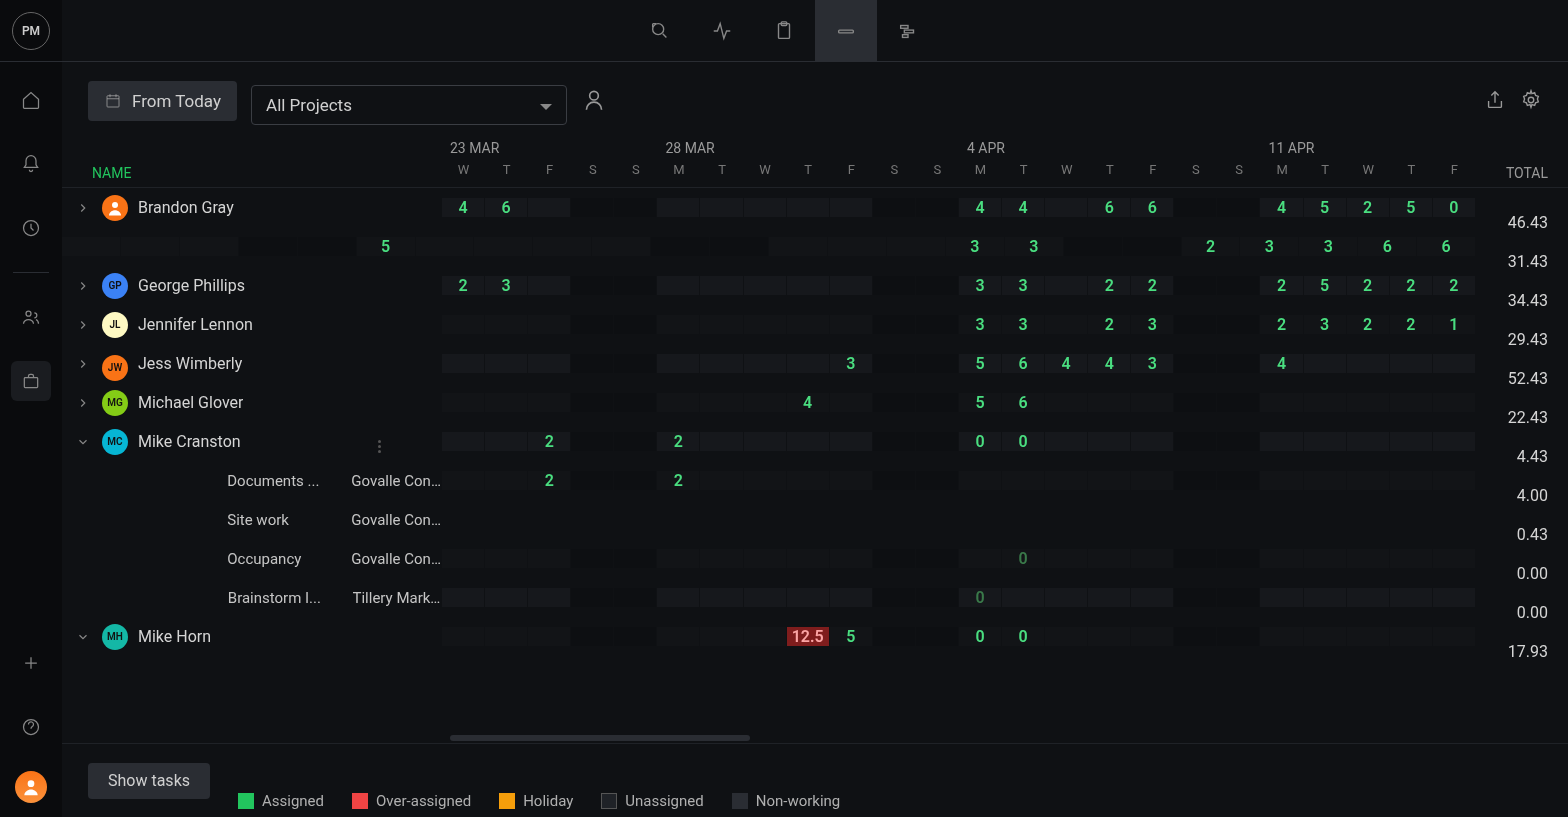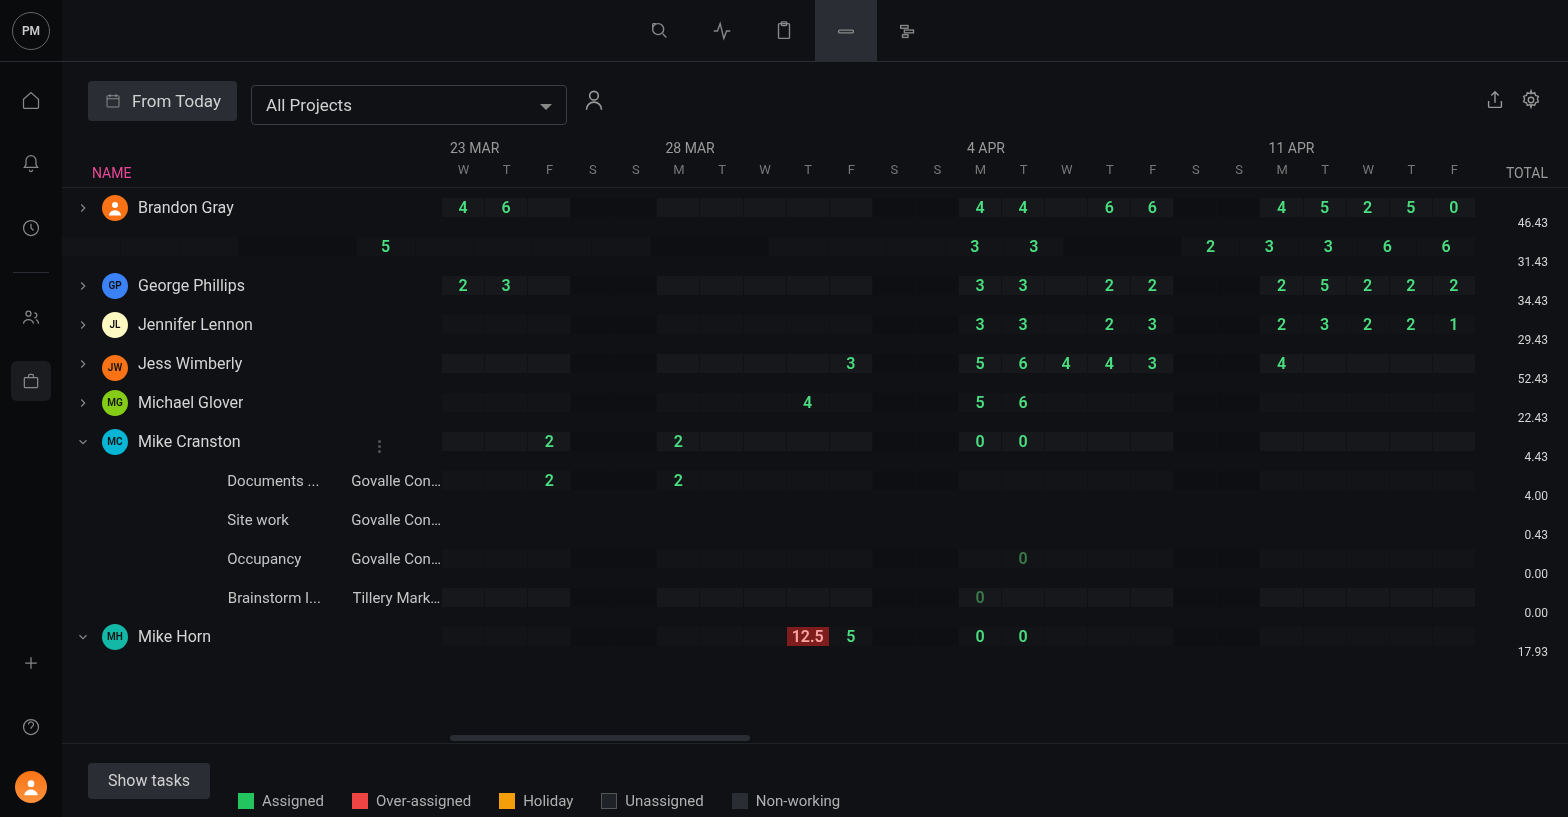--- a/index.html
+++ b/index.html
@@ -34,21 +34,21 @@
 .dropdown::after { content:""; position:absolute; right:14px; border:6px solid transparent; border-top-color:#888; top:18px; }
 .tb-person svg { width:26px; height:26px; stroke:#999; fill:none; cursor:pointer; }
 .tb-spacer { flex:1; }
 .search { height:40px; border:1px solid #555; border-radius:20px; width:270px; padding:0 16px; display:flex; align-items:center; gap:10px; }
 .search svg { width:20px; height:20px; stroke:#999; fill:none; }
 .search input { background:none; border:none; outline:none; color:#ccc; font-size:16px; flex:1; }
 .tb-icon svg { width:22px; height:22px; stroke:#999; fill:none; cursor:pointer; }
 
 
 .grid-head { display:flex; height:48px; border-bottom:1px solid #1f2227; }
-.name-head { width:380px; padding-left:30px; display:flex; align-items:flex-end; padding-bottom:6px; font-size:14px; color:#ec4899; }
+.name-head { width:380px; padding-left:30px; display:flex; align-items:flex-end; padding-bottom:6px; font-size:14px; color:#22c55e; }
 .weeks-head { flex:1; display:flex; }
 .week { flex:1; min-width:0; }
 .week-label { font-size:14px; color:#9a9a9a; padding-left:8px; height:22px; }
 .days { display:flex; height:26px; }
 .day { flex:1; text-align:center; font-size:13px; color:#777; }
 .total-head { width:92px; text-align:right; padding-right:20px; display:flex; align-items:flex-end; justify-content:flex-end; padding-bottom:6px; font-size:14px; color:#9a9a9a; }
 
 
 .rows { flex:1; overflow:hidden; }
 .row { display:flex; height:39px; align-items:center; }
@@ -61,21 +61,21 @@
 .avatar { width:26px; height:26px; border-radius:50%; display:flex; align-items:center; justify-content:center; font-size:10px; font-weight:600; color:#111; flex-shrink:0; }
 .pname { font-size:16px; color:#d5d5d5; white-space:nowrap; overflow:hidden; text-overflow:ellipsis; }
 .sub-task { width:115px; font-size:15px; color:#c5c5c5; white-space:nowrap; overflow:hidden; text-overflow:ellipsis; }
 .sub-proj { font-size:15px; color:#c5c5c5; white-space:nowrap; overflow:hidden; text-overflow:ellipsis; }
 .cells { flex:1; display:flex; }
 .cell { flex:1; text-align:center; font-size:16px; font-weight:600; display:flex; align-items:center; justify-content:center; border-right:1px solid #0f1114; }
 .cell.weekend { background:#0d0f12 !important; }
 .cell.assigned { color:#4ade80; }
 .cell.over { background:#7f1d1d !important; color:#fca5a5; }
 .cell.dim { color:#3a7a4a; }
-.total-cell { width:92px; text-align:right; padding-right:20px; font-size:12px; color:#d5d5d5;margin-top:30px; }
+.total-cell { width:92px; text-align:right; padding-right:20px; font-size:16px; color:#d5d5d5;margin-top:30px; }
 
 
 .footer { height:74px; display:flex; align-items:center; padding:0 26px; gap:28px; border-top:1px solid #1f2227; }
 .show-tasks { background:#2a2d33; border-radius:4px; height:36px; padding:0 20px; display:flex; align-items:center; font-size:16px; color:#d0d0d0; cursor:pointer; }
 .legend { display:flex; align-items:center; gap:8px; font-size:15px; color:#b0b0b0; }
 .swatch { width:16px; height:16px; }
 
 
 .hscroll { position:relative; height:8px; }
 .hscroll-track { position:absolute; left:388px; width:300px; height:6px; background:#2a2d33; border-radius:3px; }

